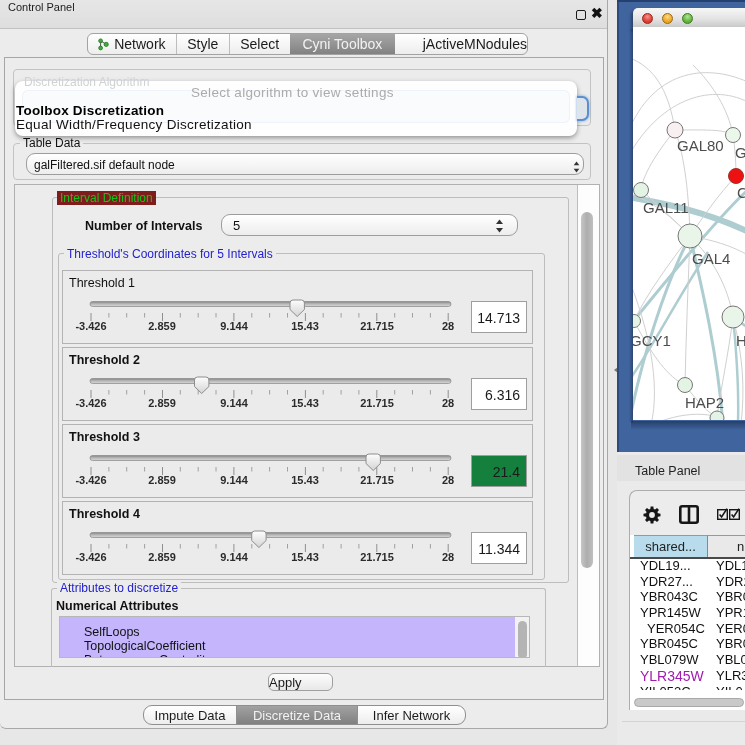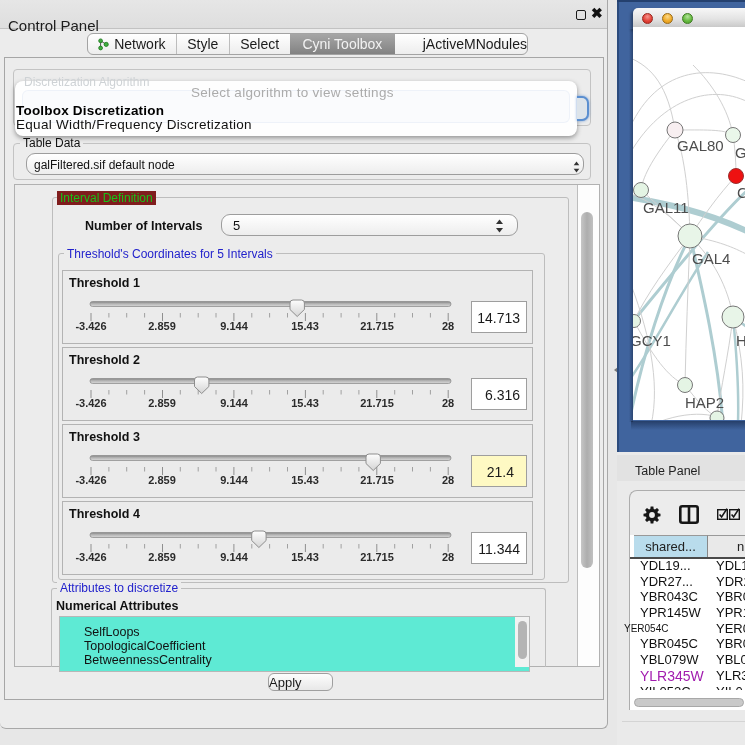--- a/index.html
+++ b/index.html
@@ -3,21 +3,21 @@
 * { margin:0; padding:0; box-sizing:border-box; }
 body { font-family:"Liberation Sans", sans-serif; width:745px; height:745px; overflow:hidden; background:#e7e7e7; }
 .abs { position:absolute; }
 </style></head>
 <body>
 <div class="abs" style="left:0;top:0;width:745px;height:745px;background:#e7e7e7">
 
 <div class="abs" style="left:0;top:0;width:608px;height:729px;background:#ececec;border-right:1px solid #a8a8a8;border-bottom:1px solid #a8a8a8;border-radius:0 0 6px 6px">
 
   <div class="abs" style="left:0;top:0;width:607px;height:29px;background:linear-gradient(#e6e6e6,#dedede);border-bottom:1px solid #c2c2c2">
-    <div class="abs" style="left:8px;top:17px;font-size:15px;color:#1c1c1c">Control Panel</div>
+    <div class="abs" style="left:8px;top:1px;font-size:11px;color:#1c1c1c">Control Panel</div>
     <div class="abs" style="left:576px;top:10px;width:10px;height:10px;border:1.6px solid #1a1a1a;border-radius:2px"></div>
     <div class="abs" style="left:591px;top:5px;font-size:14px;font-weight:bold;color:#111">✖</div>
   </div>
 
   <div class="abs" style="left:87px;top:33px;width:441px;height:22px;border:1px solid #a3a3a3;border-radius:6px;background:linear-gradient(#ffffff,#ededed);display:flex;font-size:14px;color:#1b1b1b;overflow:hidden">
     <div style="width:89px;border-right:1px solid #bdbdbd;text-align:center;line-height:21px"><svg width="11" height="13" viewBox="0 0 11 13" style="margin-right:5px;vertical-align:-2px">
 <line x1="2.6" y1="2.8" x2="2.6" y2="10" stroke="#555" stroke-width="1"></line>
 <line x1="2.6" y1="2.8" x2="8.2" y2="6.4" stroke="#555" stroke-width="1"></line>
 <circle cx="2.6" cy="2.8" r="1.9" fill="#41ad41" stroke="#1d771d" stroke-width="0.8"></circle>
 <circle cx="2.6" cy="10" r="1.9" fill="#41ad41" stroke="#1d771d" stroke-width="0.8"></circle>
@@ -57,21 +57,21 @@
     <div class="abs" style="left:273px;top:4px"><svg width="9" height="14" viewBox="0 0 9 14">
             <path d="M4.5 0.5 L8 5 L1 5 Z" fill="#333"></path>
             <path d="M4.5 13.5 L8 9 L1 9 Z" fill="#333"></path>
           </svg></div>
   </div>
 
   <div class="abs" style="left:58px;top:253px;width:487px;height:327px;border:1px solid #bdbdbd;border-radius:3px"></div>
   <div class="abs" style="left:64px;top:247px;padding:0 3px;background:#ececec;font-size:12px;color:#2222cc">Threshold's Coordinates for 5 Intervals</div>
 
   <div style="position:absolute;left:62px;top:270px;width:471px;height:74px;border:1px solid #b3b3b3;background:#ebebeb">
-<div style="position:absolute;left:6px;top:5px;font-size:12.5px;font-weight:bold;color:#111">Threshold 1</div>
+<div style="position:absolute;left:6px;top:5px;font-size:12.5px;font-weight:normal;color:#111">Threshold 1</div>
 <svg width="473" height="48" style="position:absolute;left:0;top:28px;overflow:visible">
           <defs></defs>
           <rect x="27" y="2.5" width="361" height="5" rx="2.5" fill="url(#trk)" stroke="#8f8f8f" stroke-width="0.8"></rect>
           <line x1="28.0" y1="14" x2="28.0" y2="22" stroke="#8f8f8f" stroke-width="1"></line>
           <line x1="45.9" y1="14" x2="45.9" y2="18.5" stroke="#a0a0a0" stroke-width="1"></line>
           <line x1="63.7" y1="14" x2="63.7" y2="18.5" stroke="#a0a0a0" stroke-width="1"></line>
           <line x1="81.6" y1="14" x2="81.6" y2="18.5" stroke="#a0a0a0" stroke-width="1"></line>
           <line x1="99.5" y1="14" x2="99.5" y2="22" stroke="#8f8f8f" stroke-width="1"></line>
           <line x1="117.3" y1="14" x2="117.3" y2="18.5" stroke="#a0a0a0" stroke-width="1"></line>
           <line x1="135.2" y1="14" x2="135.2" y2="18.5" stroke="#a0a0a0" stroke-width="1"></line>
@@ -162,21 +162,21 @@
           <line x1="367.4" y1="14" x2="367.4" y2="18.5" stroke="#a0a0a0" stroke-width="1"></line>
           <line x1="385.2" y1="14" x2="385.2" y2="22" stroke="#8f8f8f" stroke-width="1"></line>
           <path d="M 303.0,4 Q 303.0,1 306.0,1 L 314.4,1 Q 317.4,1 317.4,4 L 317.4,10.5 L 310.2,17.5 L 303.0,10.5 Z" fill="url(#thm)" stroke="#8d8d8d" stroke-width="1"></path>
         </svg>
 <div style="position:absolute;left:-2px;top:49px;width:60px;text-align:center;font-size:11px;font-weight:bold;color:#2b2b2b">-3.426</div>
         <div style="position:absolute;left:69px;top:49px;width:60px;text-align:center;font-size:11px;font-weight:bold;color:#2b2b2b">2.859</div>
         <div style="position:absolute;left:141px;top:49px;width:60px;text-align:center;font-size:11px;font-weight:bold;color:#2b2b2b">9.144</div>
         <div style="position:absolute;left:212px;top:49px;width:60px;text-align:center;font-size:11px;font-weight:bold;color:#2b2b2b">15.43</div>
         <div style="position:absolute;left:284px;top:49px;width:60px;text-align:center;font-size:11px;font-weight:bold;color:#2b2b2b">21.715</div>
         <div style="position:absolute;left:355px;top:49px;width:60px;text-align:center;font-size:11px;font-weight:bold;color:#2b2b2b">28</div>
-<div style="position:absolute;left:408px;top:30px;width:56px;height:32px;background:#fef9c3;border:1px solid #9e9e9e;font-size:14px;color:#1a1a1a;text-align:right;line-height:32px;padding-right:12px">21.4</div>
+<div style="position:absolute;left:408px;top:30px;width:56px;height:32px;background:#15803d;border:1px solid #9e9e9e;font-size:14px;color:#1a1a1a;text-align:right;line-height:32px;padding-right:6px">21.4</div>
 </div>
       <div style="position:absolute;left:62px;top:501px;width:471px;height:74px;border:1px solid #b3b3b3;background:#ebebeb">
 <div style="position:absolute;left:6px;top:5px;font-size:12.5px;font-weight:bold;color:#111">Threshold 4</div>
 <svg width="473" height="48" style="position:absolute;left:0;top:28px;overflow:visible">
           <defs></defs>
           <rect x="27" y="2.5" width="361" height="5" rx="2.5" fill="url(#trk)" stroke="#8f8f8f" stroke-width="0.8"></rect>
           <line x1="28.0" y1="14" x2="28.0" y2="22" stroke="#8f8f8f" stroke-width="1"></line>
           <line x1="45.9" y1="14" x2="45.9" y2="18.5" stroke="#a0a0a0" stroke-width="1"></line>
           <line x1="63.7" y1="14" x2="63.7" y2="18.5" stroke="#a0a0a0" stroke-width="1"></line>
           <line x1="81.6" y1="14" x2="81.6" y2="18.5" stroke="#a0a0a0" stroke-width="1"></line>
@@ -204,30 +204,35 @@
         <div style="position:absolute;left:141px;top:49px;width:60px;text-align:center;font-size:11px;font-weight:bold;color:#2b2b2b">9.144</div>
         <div style="position:absolute;left:212px;top:49px;width:60px;text-align:center;font-size:11px;font-weight:bold;color:#2b2b2b">15.43</div>
         <div style="position:absolute;left:284px;top:49px;width:60px;text-align:center;font-size:11px;font-weight:bold;color:#2b2b2b">21.715</div>
         <div style="position:absolute;left:355px;top:49px;width:60px;text-align:center;font-size:11px;font-weight:bold;color:#2b2b2b">28</div>
 <div style="position:absolute;left:408px;top:30px;width:56px;height:32px;background:#fff;border:1px solid #9e9e9e;font-size:14px;color:#1a1a1a;text-align:right;line-height:32px;padding-right:6px">11.344</div>
 </div>
 
   <div class="abs" style="left:51px;top:588px;width:495px;height:79px;border:1px solid #bdbdbd;border-top:1px solid #bdbdbd;border-bottom:none;border-radius:3px 3px 0 0"></div>
   <div class="abs" style="left:57px;top:581px;padding:0 3px;background:#ececec;font-size:12px;color:#2222cc">Attributes to discretize</div>
   <div class="abs" style="left:56px;top:599px;font-size:12.5px;font-weight:bold;color:#111">Numerical Attributes</div>
-  <div class="abs" style="left:59px;top:616px;width:471px;height:56px;background:#5eead4;border:1px solid #b7b7b7;overflow:hidden">
+  <div class="abs" style="left:59px;top:616px;width:471px;height:42px;background:#c4b5fd;border:1px solid #b7b7b7;overflow:hidden">
     <div class="abs" style="left:24px;top:8px;font-size:12.5px;color:#111">SelfLoops</div>
     <div class="abs" style="left:24px;top:22px;font-size:12.5px;color:#111">TopologicalCoefficient</div>
     <div class="abs" style="left:24px;top:36px;font-size:12.5px;color:#111">BetweennessCentrality</div>
     <div class="abs" style="left:455px;top:0px;width:15px;height:50px;background:#f2f2f2"></div>
     <div class="abs" style="left:458px;top:4px;width:9px;height:38px;background:#b4b4b4;border-radius:4.5px"></div>
   </div>
 
   <div class="abs" style="left:268px;top:673px;width:65px;height:18px;border:1px solid #9f9f9f;border-radius:6px;background:linear-gradient(#fdfdfd,#e8e8e8);text-align:left;line-height:17px;font-size:13px;color:#1a1a1a">Apply</div>
 
+  <div class="abs" style="left:143px;top:705px;width:323px;height:20px;border:1px solid #8f8f8f;border-radius:9px;background:linear-gradient(#ffffff,#ededed);display:flex;font-size:13px;color:#1b1b1b;overflow:hidden">
+    <div style="width:93px;border-right:1px solid #8f8f8f;text-align:center;line-height:19px">Impute Data</div>
+    <div style="width:121px;border-right:1px solid #8f8f8f;text-align:center;line-height:19px;background:linear-gradient(#a2a2a2,#808080);color:#f2f2f2">Discretize Data</div>
+    <div style="flex:1;text-align:center;line-height:19px">Infer Network</div>
+  </div>
 </div>
 
 <div class="abs" style="left:15px;top:81px;width:562px;height:55px;background:#fefefe;border-radius:8px;box-shadow:0 2px 5px rgba(0,0,0,0.38);"></div>
 <div class="abs" style="left:24px;top:75px;font-size:12px;color:#ced2d5">Discretization Algorithm</div>
 <div class="abs" style="left:22px;top:90px;width:548px;height:33px;border:1.5px solid rgba(140,170,215,0.10);border-radius:6px;background:rgba(236,243,250,0.22)"></div>
 <div class="abs" style="left:191px;top:85px;width:212px;font-size:13.5px;letter-spacing:0.3px;color:#ababab">Select algorithm to view settings</div>
 <div class="abs" style="left:16px;top:102.5px;font-size:13.5px;letter-spacing:0.2px;font-weight:bold;color:#000">Toolbox Discretization</div>
 <div class="abs" style="left:16px;top:117px;font-size:13.5px;letter-spacing:0.3px;color:#111">Equal Width/Frequency Discretization</div>
 
 <div class="abs" style="left:577px;top:96px;width:12px;height:25px;border:2px solid #5b8fd0;border-left:none;border-radius:0 7px 7px 0;background:#dde4ea;box-shadow:0 0 3px rgba(90,140,205,0.8)"></div>
@@ -318,21 +323,21 @@
 <div class="abs" style="left:708px;top:535px;width:37px;height:22px;background:#e9e9e9;border-top:1px solid #999;line-height:22px;font-size:13px;color:#222;padding-left:29px">n</div>
 <div class="abs" style="left:630px;top:557px;width:115px;height:2px;background:#4a4a4a"></div>
 <div style="position:absolute;left:640px;top:558px;height:16px;line-height:16px;font-size:13px;color:#111">YDL19...</div>
     <div style="position:absolute;left:716px;top:558px;height:16px;line-height:16px;font-size:13px;color:#111">YDL1</div>
     <div style="position:absolute;left:640px;top:574px;height:16px;line-height:16px;font-size:13px;color:#111">YDR27...</div>
     <div style="position:absolute;left:716px;top:574px;height:16px;line-height:16px;font-size:13px;color:#111">YDR2</div>
     <div style="position:absolute;left:640px;top:589px;height:16px;line-height:16px;font-size:13px;color:#111">YBR043C</div>
     <div style="position:absolute;left:716px;top:589px;height:16px;line-height:16px;font-size:13px;color:#111">YBR0</div>
     <div style="position:absolute;left:640px;top:605px;height:16px;line-height:16px;font-size:13px;color:#111">YPR145W</div>
     <div style="position:absolute;left:716px;top:605px;height:16px;line-height:16px;font-size:13px;color:#111">YPR1</div>
-    <div style="position:absolute;left:624px;top:621px;height:16px;line-height:16px;font-size:10px;color:#111">YER054C</div>
+    <div style="position:absolute;left:647px;top:621px;height:16px;line-height:16px;font-size:13px;color:#111">YER054C</div>
     <div style="position:absolute;left:716px;top:621px;height:16px;line-height:16px;font-size:13px;color:#111">YER0</div>
     <div style="position:absolute;left:640px;top:636px;height:16px;line-height:16px;font-size:13px;color:#111">YBR045C</div>
     <div style="position:absolute;left:716px;top:636px;height:16px;line-height:16px;font-size:13px;color:#111">YBR0</div>
     <div style="position:absolute;left:640px;top:652px;height:16px;line-height:16px;font-size:13px;color:#111">YBL079W</div>
     <div style="position:absolute;left:716px;top:652px;height:16px;line-height:16px;font-size:13px;color:#111">YBL0</div>
     <div style="position:absolute;left:640px;top:668px;height:16px;line-height:16px;font-size:14px;color:#a21caf">YLR345W</div>
     <div style="position:absolute;left:716px;top:668px;height:16px;line-height:16px;font-size:13px;color:#111">YLR3</div>
     <div style="position:absolute;left:640px;top:684px;height:16px;line-height:16px;font-size:13px;color:#111">YIL052C</div>
     <div style="position:absolute;left:716px;top:684px;height:16px;line-height:16px;font-size:13px;color:#111">YIL0</div>
 <div class="abs" style="left:630px;top:690px;width:115px;height:20px;background:#fff"></div>

